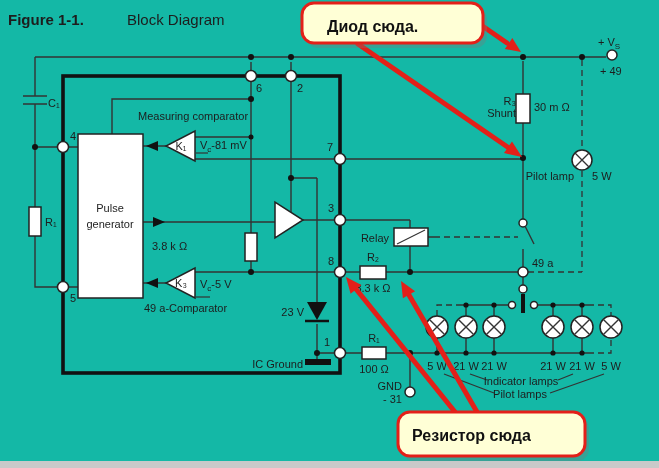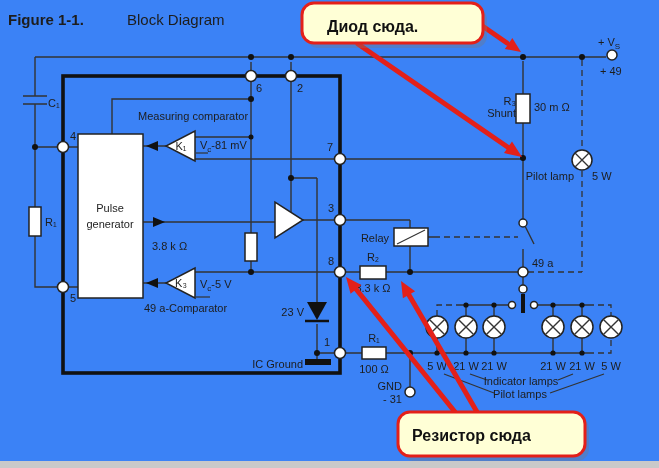--- a/index.html
+++ b/index.html
@@ -1,16 +1,16 @@
 <!DOCTYPE html>
 <html><head>
 <meta charset="utf-8">
 <style>
   html,body{margin:0;padding:0;background:#ffffff;}
-  .stage{position:relative;width:659px;height:468px;background:#3b82f6;overflow:hidden;
+  .stage{position:relative;width:659px;height:468px;background:#14b8a6;overflow:hidden;
          font-family:"Liberation Sans", sans-serif;}
   svg text{font-family:"Liberation Sans", sans-serif;fill:#1d1d1d;font-size:11px;}
   svg text.ttl{font-size:15px;}
   svg text.bold{font-weight:bold;}
   svg text.callout{font-size:16px;font-weight:bold;fill:#111;}
   svg tspan.sub{font-size:8px;}
   .wire{stroke:#333;stroke-width:1.4;fill:none;}
   .wire2{stroke:#333;stroke-width:1.2;fill:none;}
   .dash{stroke:#333;stroke-width:1.3;fill:none;stroke-dasharray:6 4;}
   .thick{stroke:#111;stroke-width:3.6;fill:none;}

